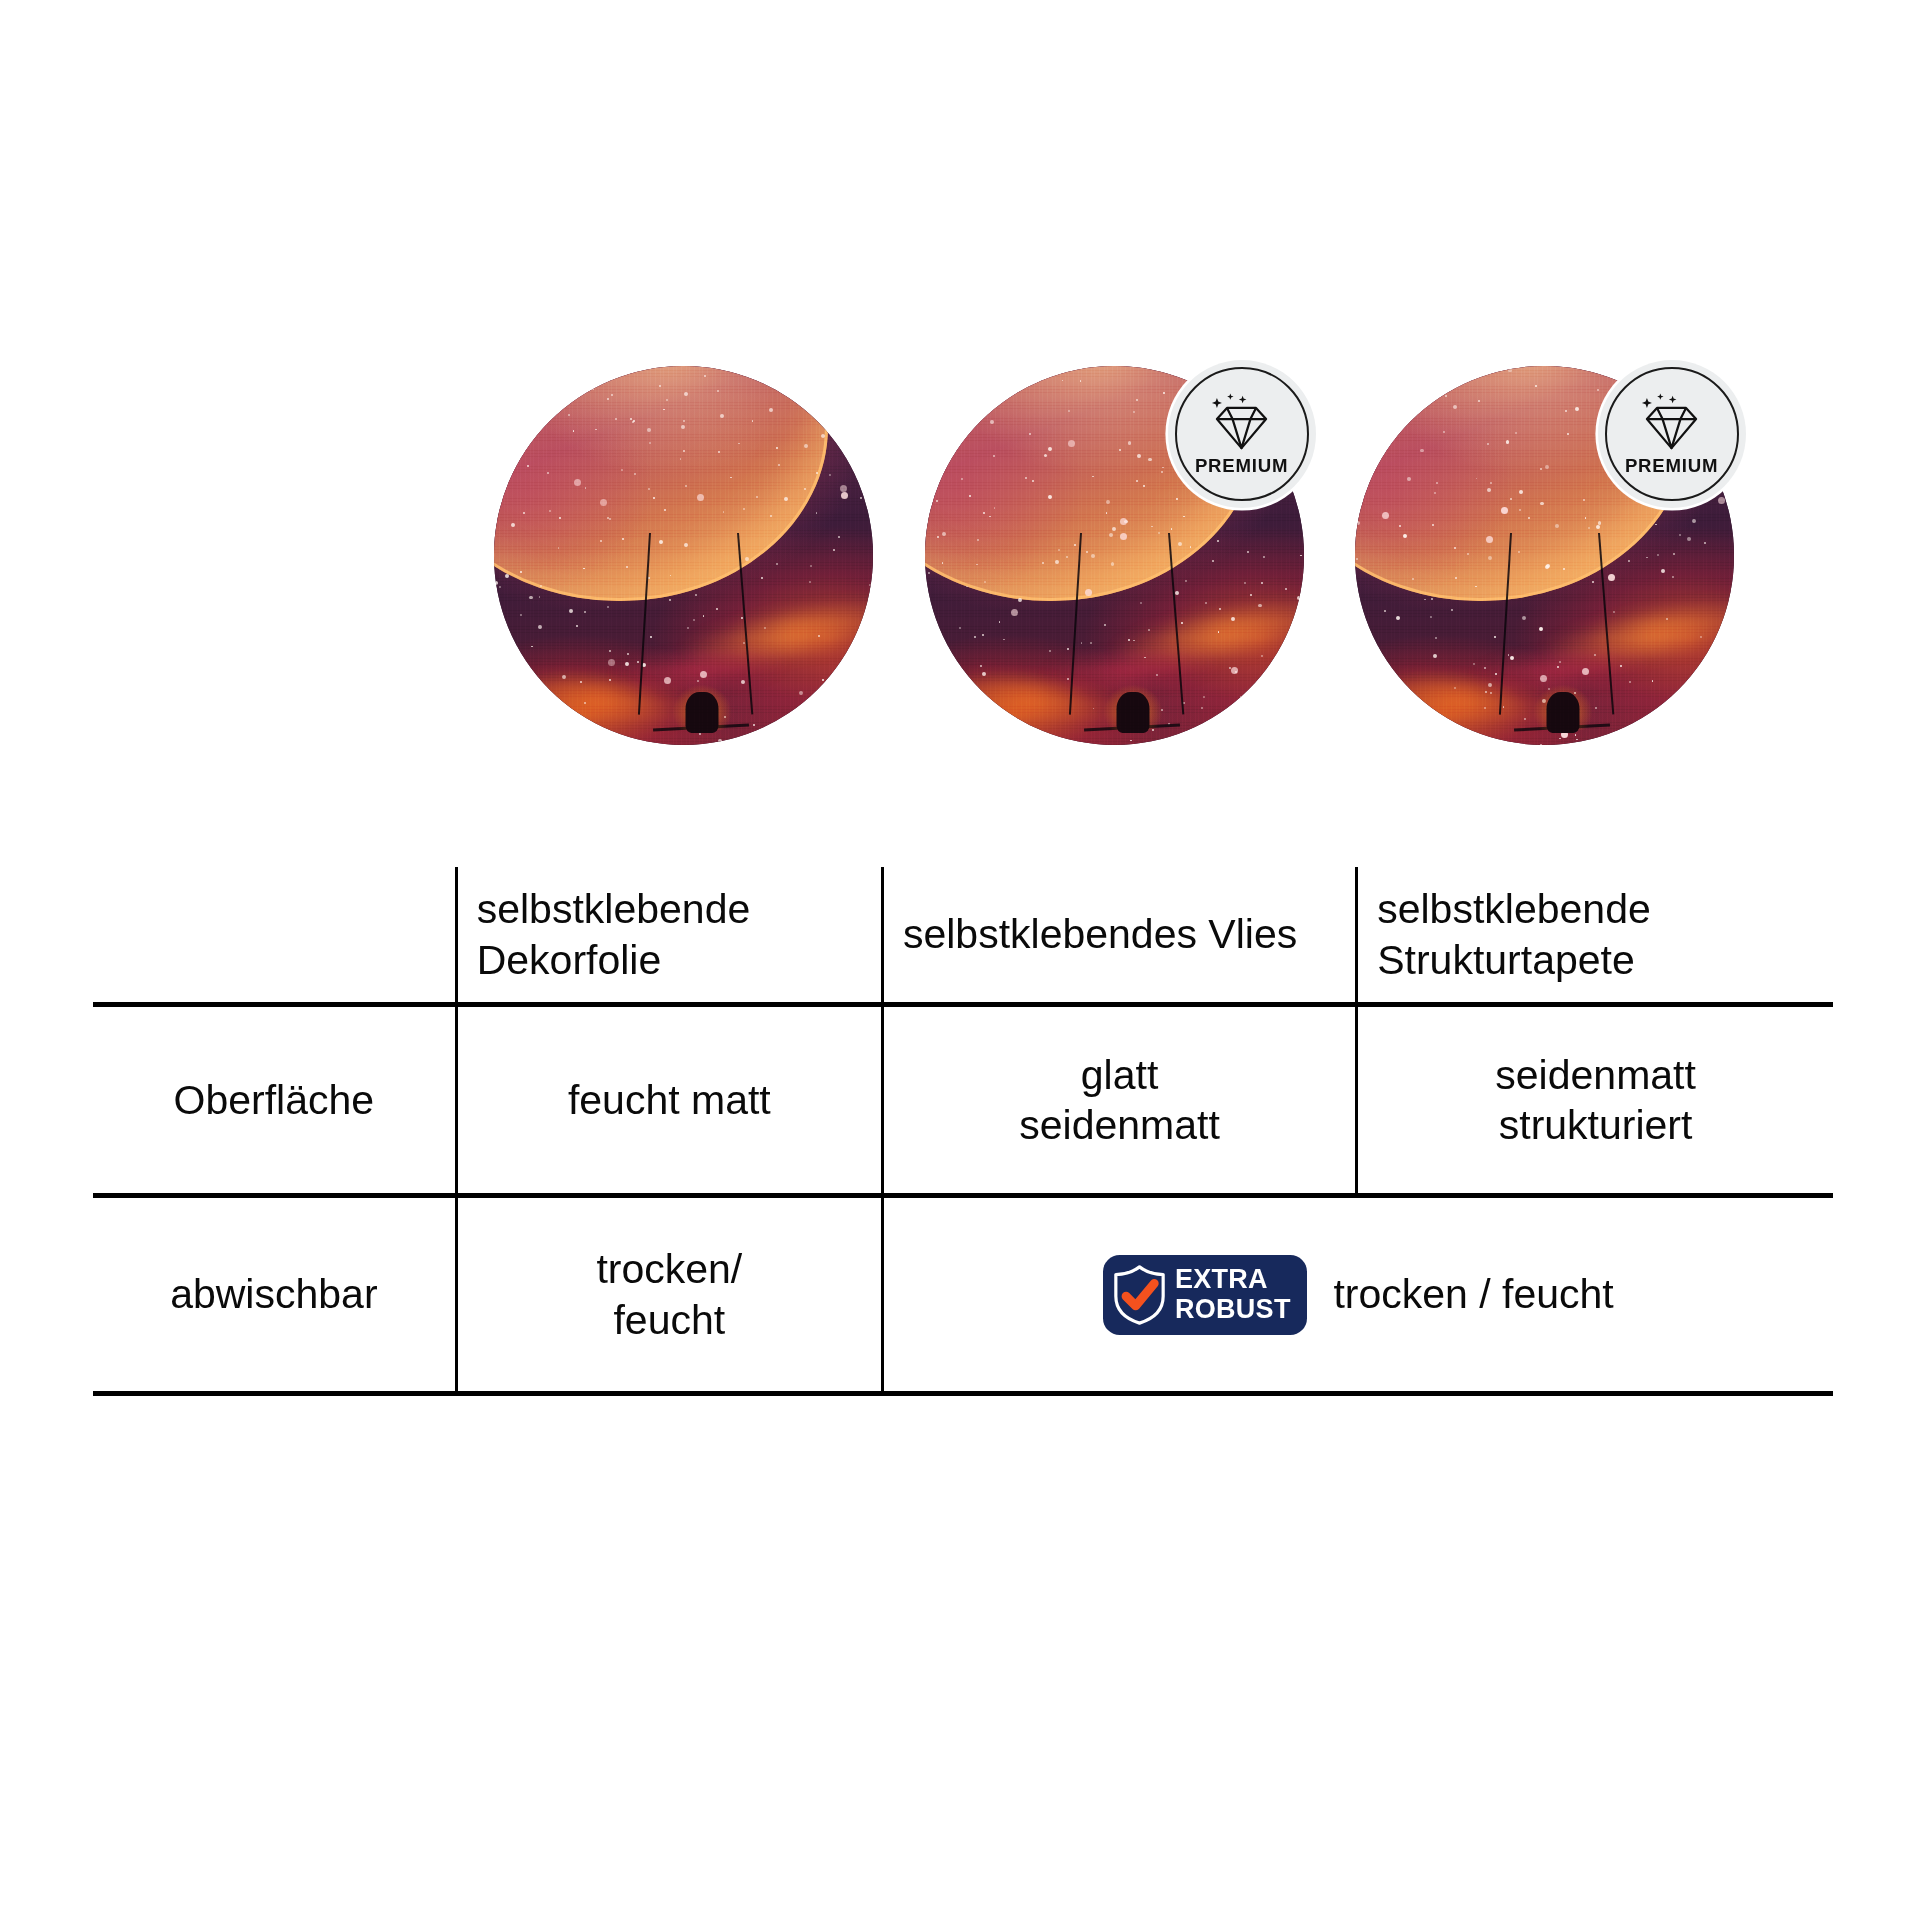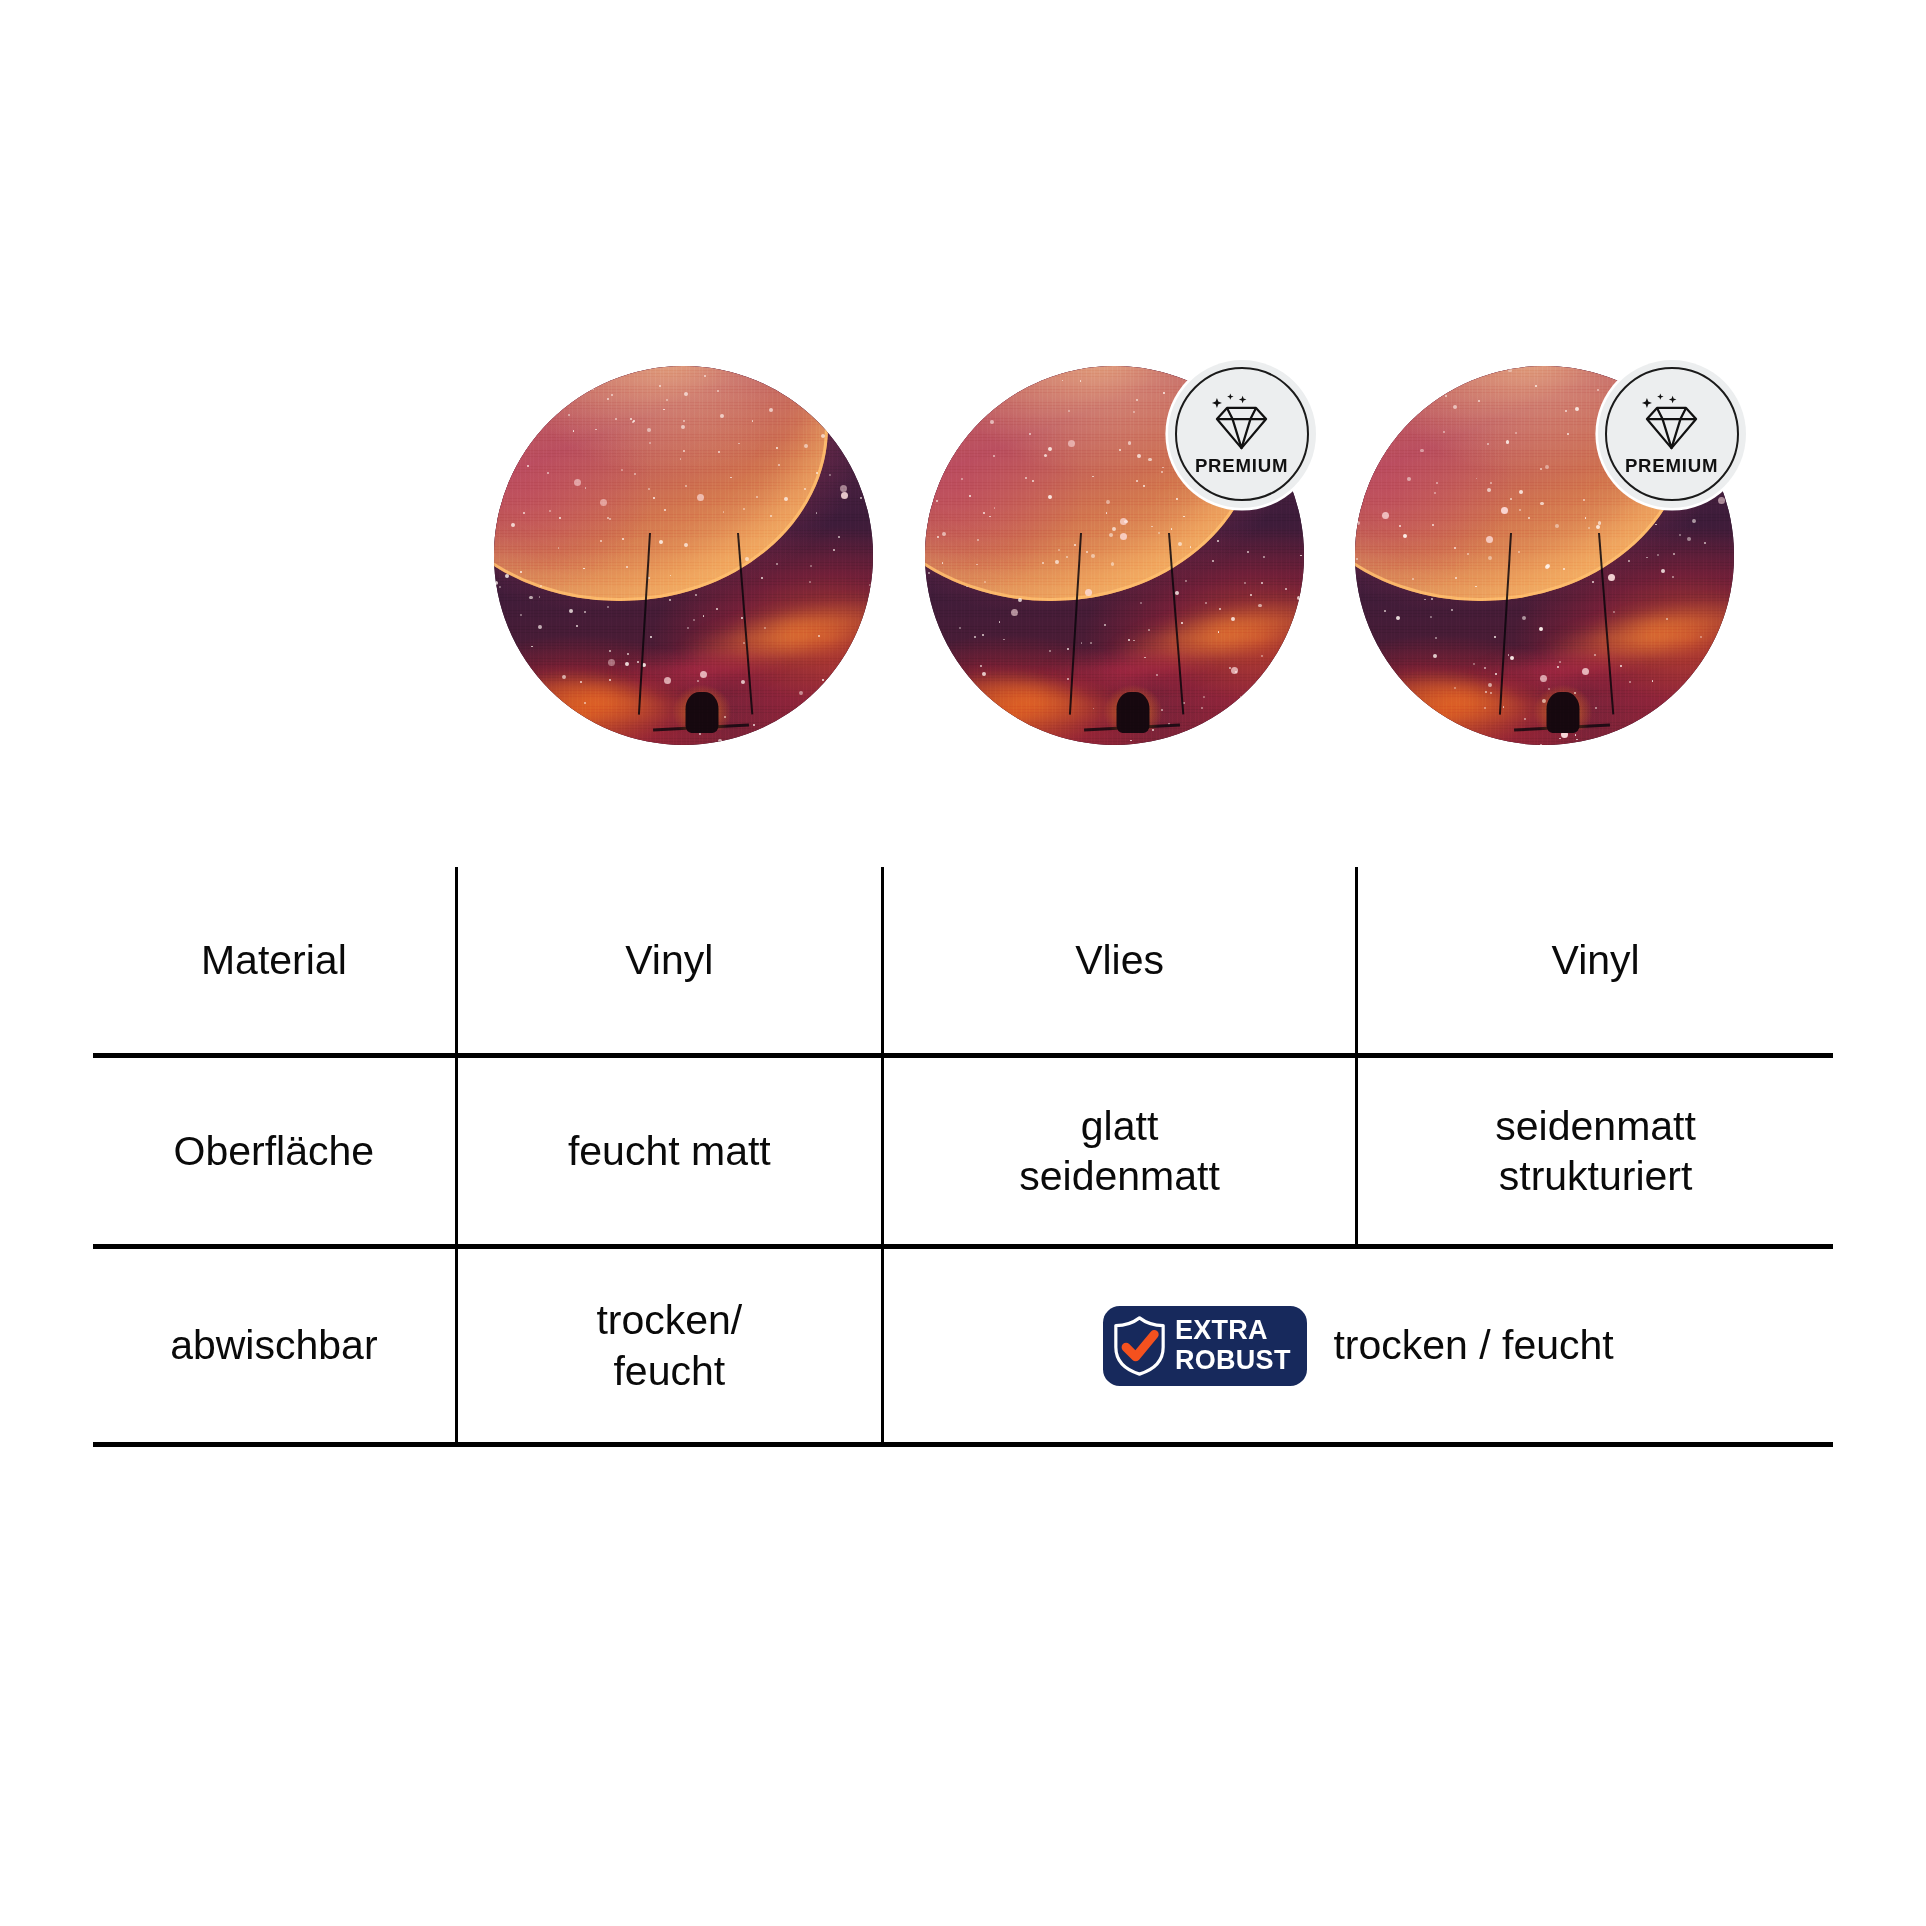--- a/index.html
+++ b/index.html
@@ -763,27 +763,27 @@
   </div>
 
   <table class="mtable">
     <colgroup>
       <col class="c-label">
         <col class="c-1">
         <col class="c-2">
         <col class="c-3">
     </colgroup>
     <tbody>
-
-      <tr class="body-row">
-        <td class="label-cell">Material</td>
-        <td>Vinyl</td>
-        <td>Vlies</td>
-        <td>Vinyl</td>
+      <tr class="head-row">
+        <td class="label-cell"></td>
+        <td>selbstklebende Dekorfolie</td>
+        <td>selbstklebendes Vlies</td>
+        <td>selbstklebende Strukturtapete</td>
       </tr>
+
 
 
       <tr class="body-row">
         <td class="label-cell">Oberfläche</td>
         <td>feucht matt</td>
         <td>glatt<br>seidenmatt</td>
         <td>seidenmatt<br>strukturiert</td>
       </tr>
 
       <tr class="last-row">

